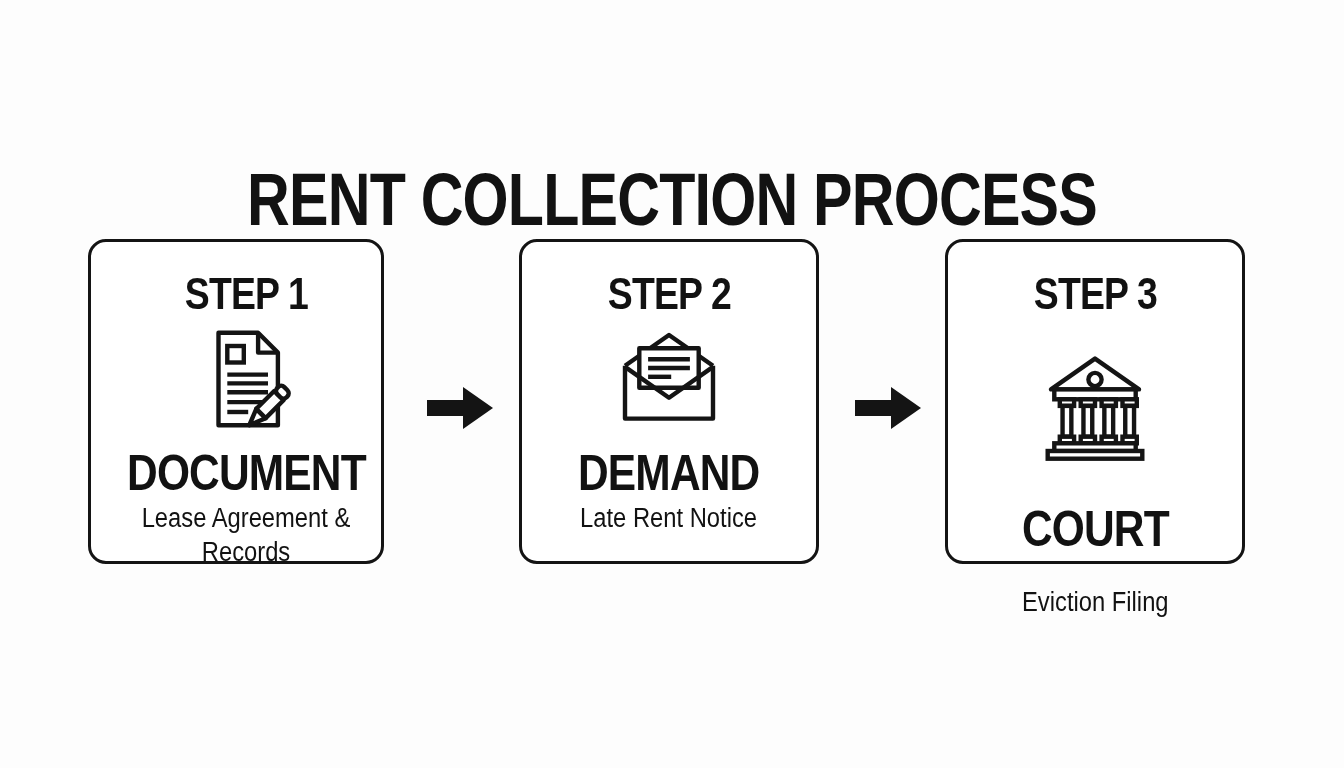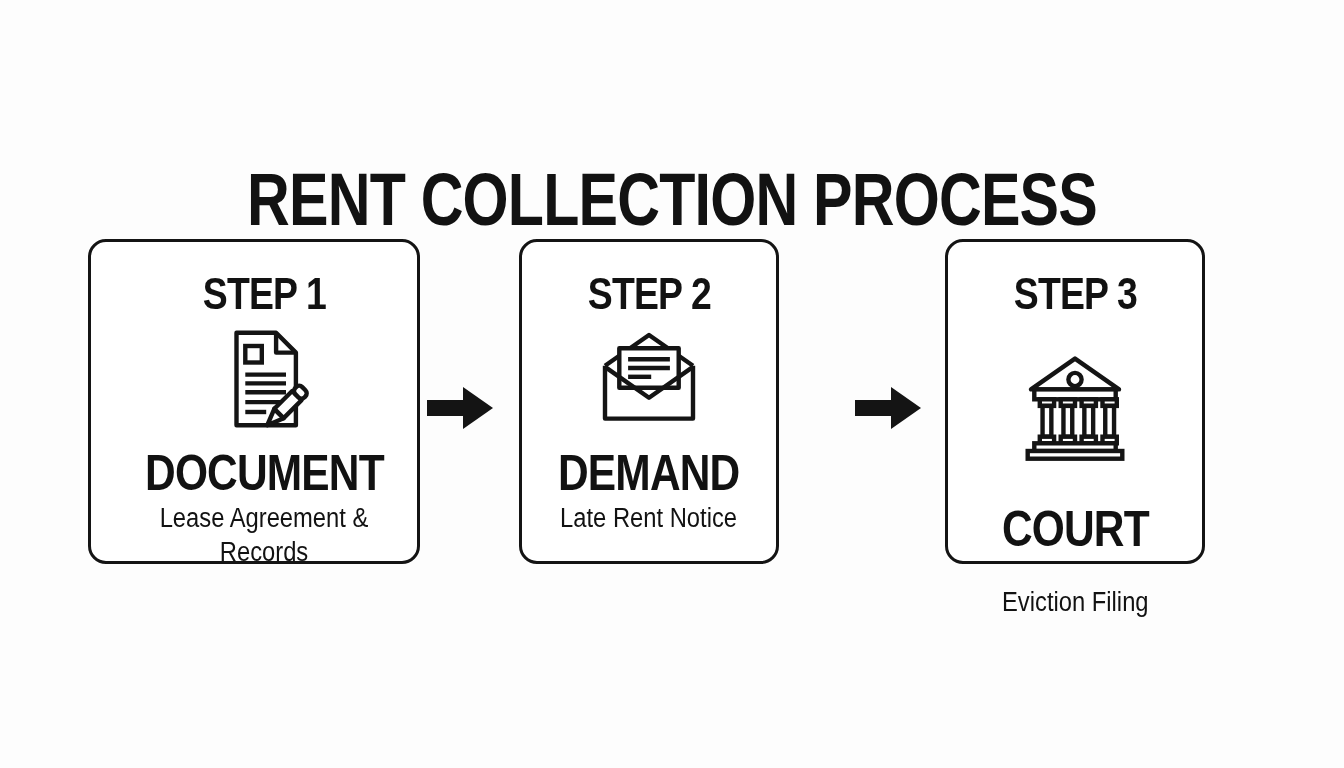--- a/index.html
+++ b/index.html
@@ -25,31 +25,31 @@
     font-weight: bold;
     line-height: 1;
     letter-spacing: -1px;
     transform: scaleX(0.80);
     white-space: nowrap;
   }
   .step-card {
     position: absolute;
     top: 239px;
     height: 325px;
-    width: 260px;
+    width: 300px;
     box-sizing: border-box;
     background: #ffffff;
     border: 3px solid #141414;
     border-radius: 18px;
     display: flex;
     flex-direction: column;
     align-items: center;
     padding-top: 16px;
   }
-  #card-1 { left: 88px; width: 332px; padding-left: 20px; }
+  #card-1 { left: 88px; width: 296px; padding-left: 20px; }
   #card-2 { left: 519px; }
   #card-3 { left: 945px; gap: 28px; }
   .step-label {
     font-size: 44px;
     font-weight: bold;
     line-height: 1;
     letter-spacing: -1px;
     transform: scaleX(0.85);
     white-space: nowrap;
     margin-top: 14px;

